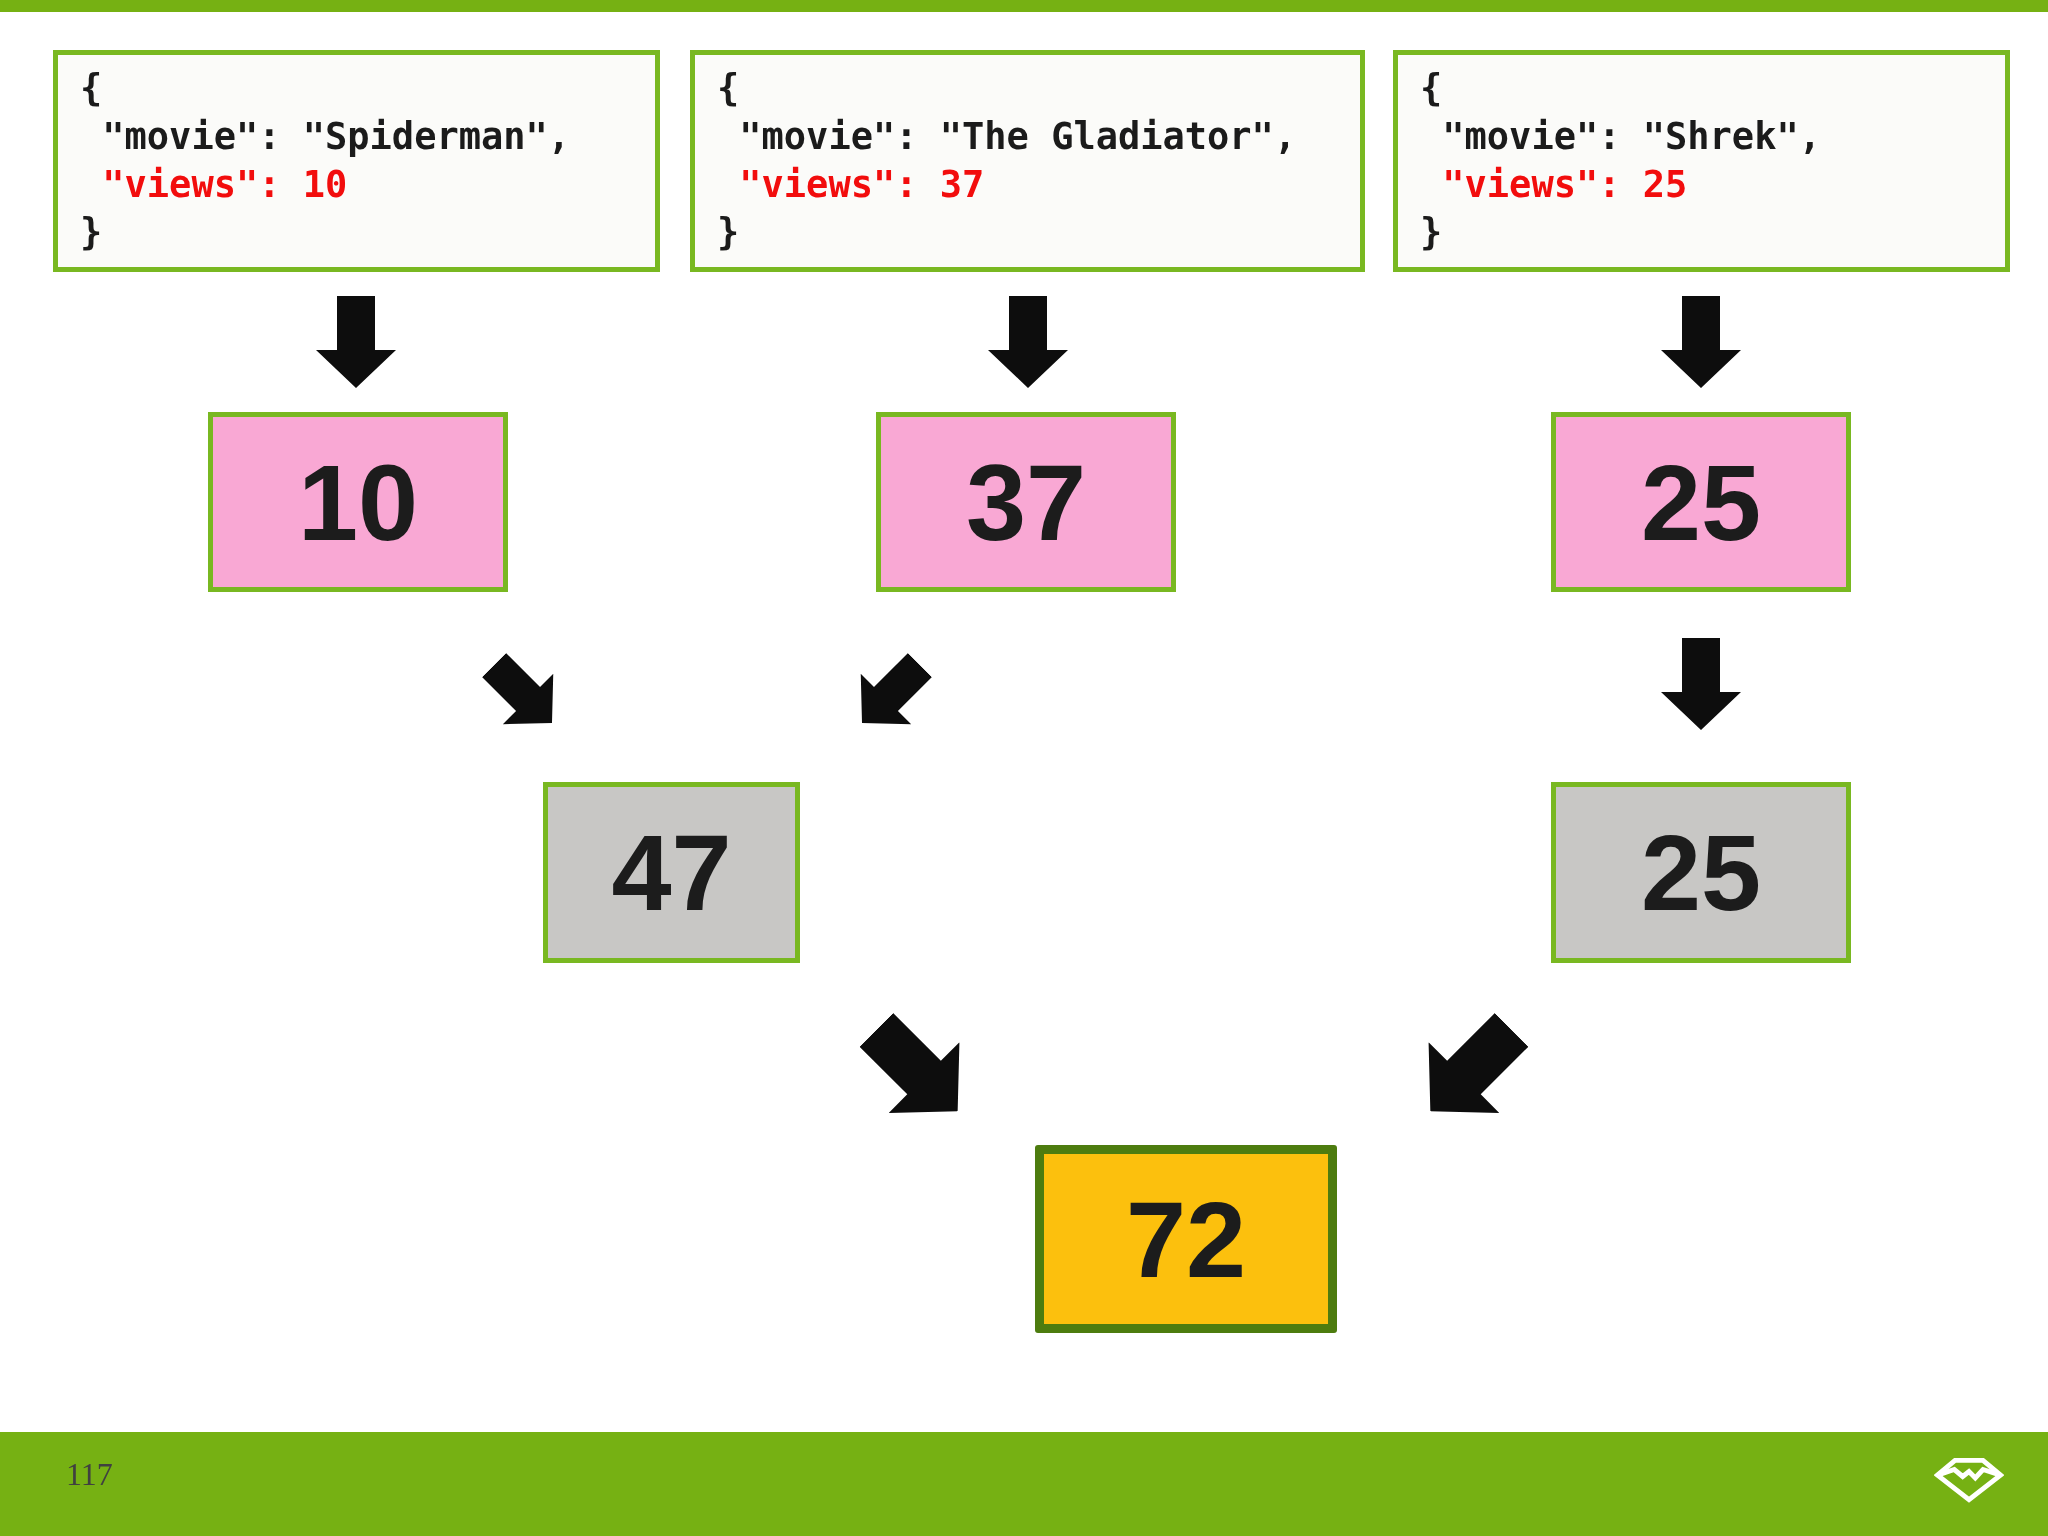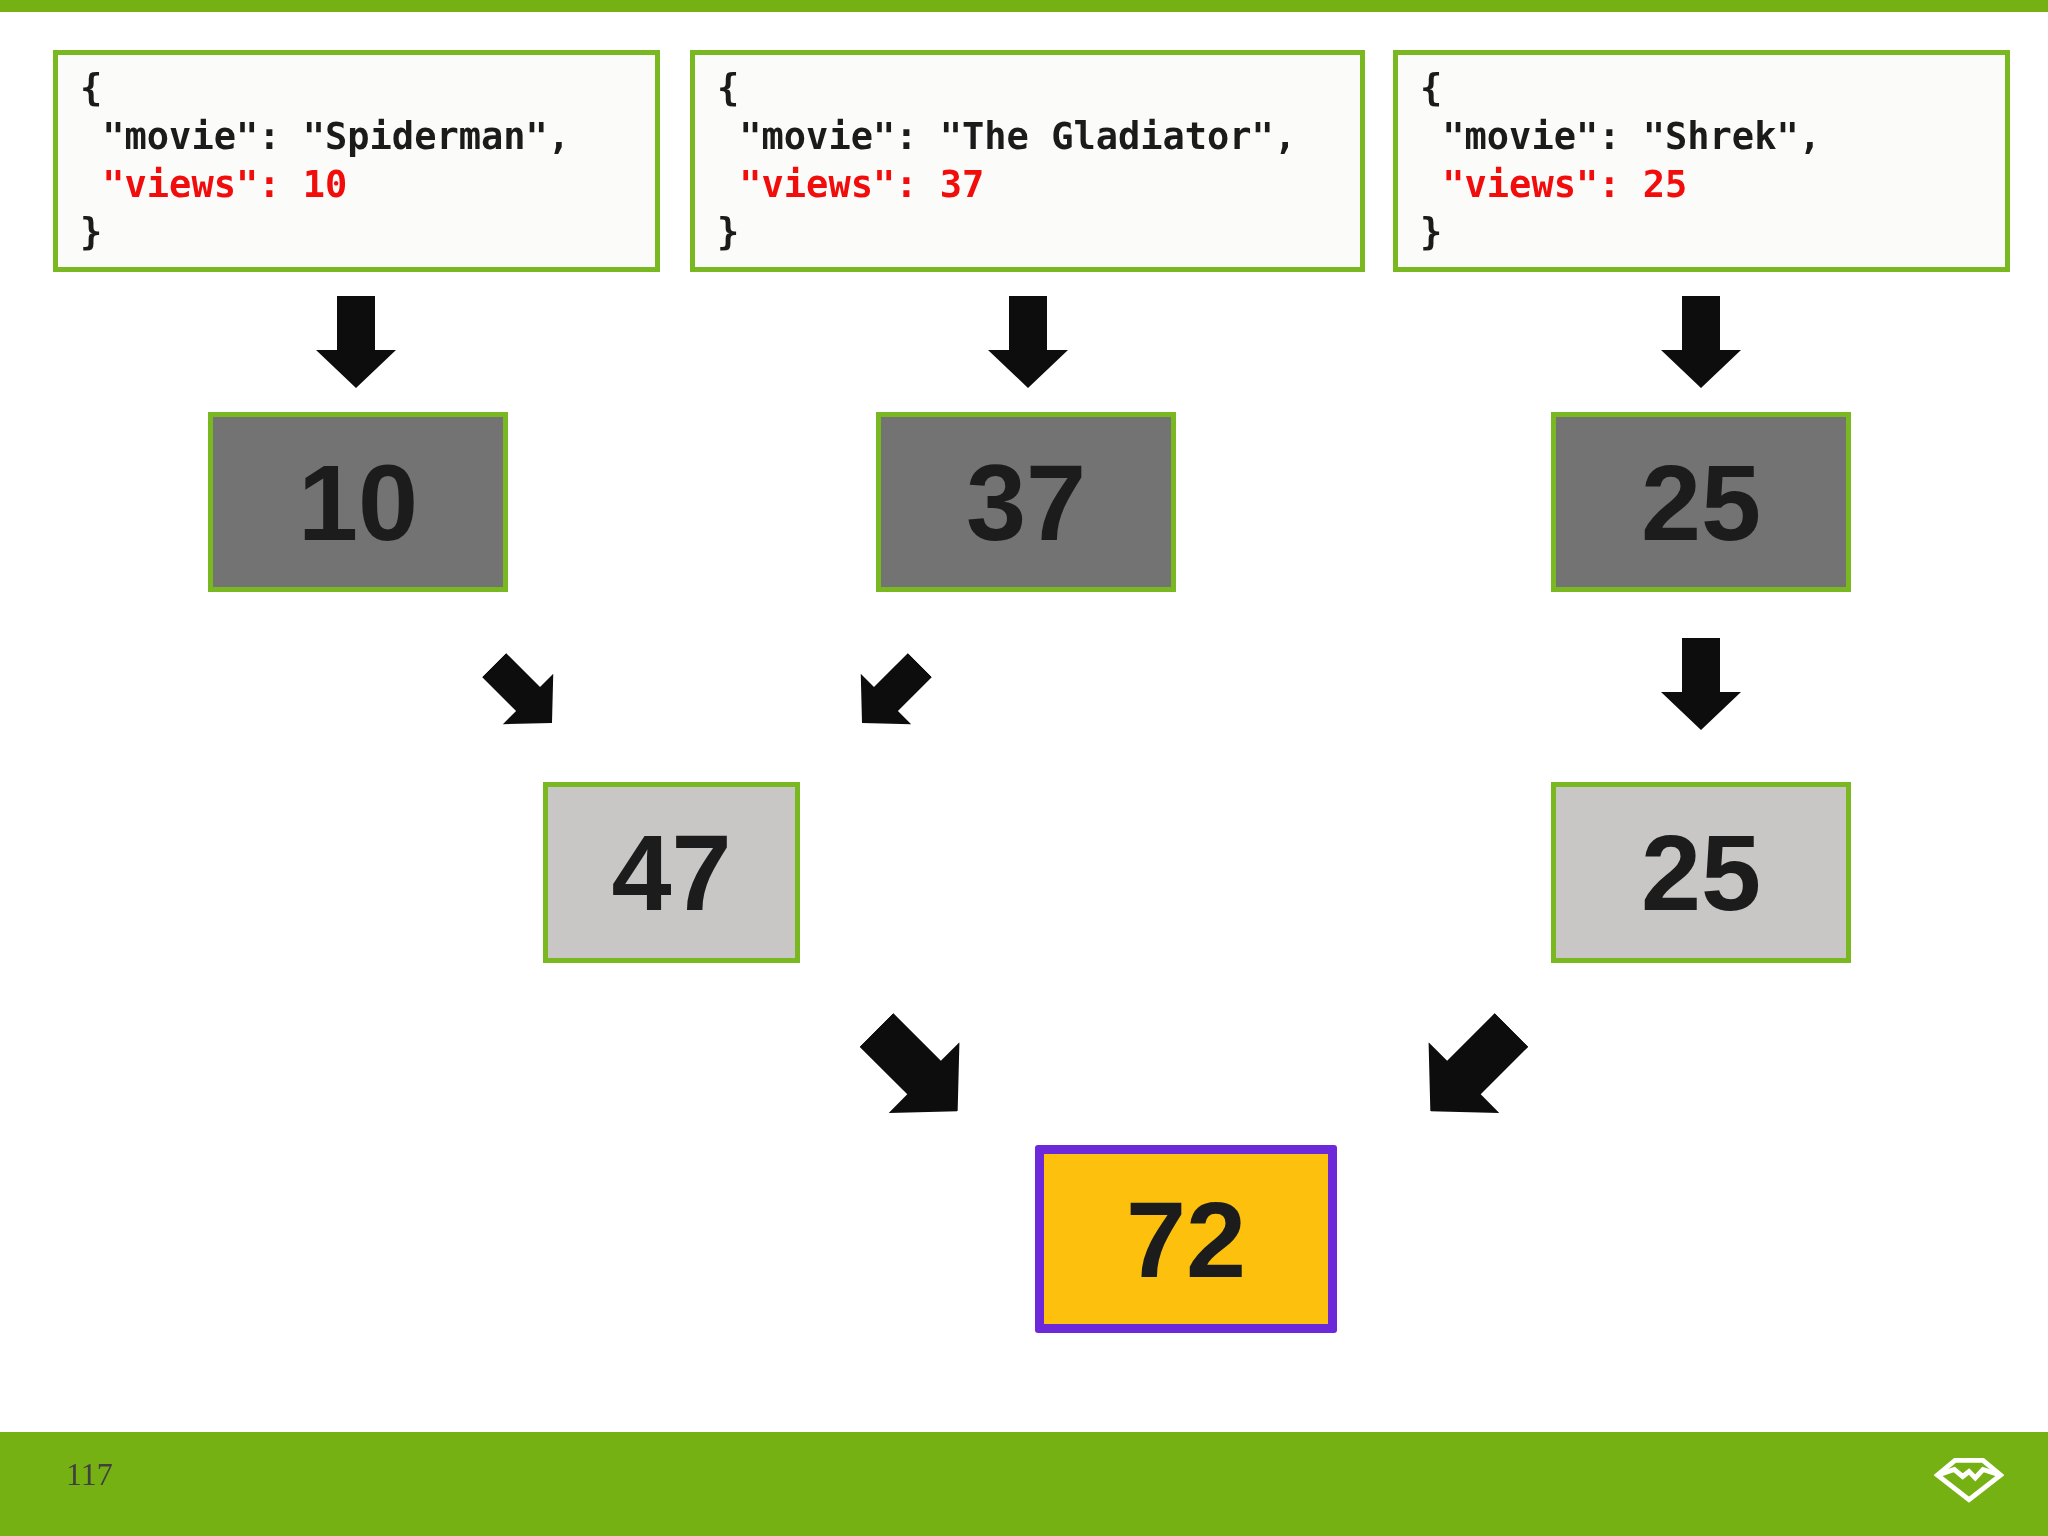--- a/index.html
+++ b/index.html
@@ -49,33 +49,33 @@
     box-sizing: border-box;
     border: 5px solid #79b821;
     display: flex;
     align-items: center;
     justify-content: center;
     font-family: "Liberation Sans", sans-serif;
     font-weight: 700;
     font-size: 108px;
     color: #1c1c1c;
   }
-  .light { background: #737373; }
+  .light { background: #f9a8d4; }
   .gray  { background: #c8c7c5; }
 
   .box-10  { left: 208px;  top: 412px; width: 300px; height: 180px; }
   .box-37  { left: 876px;  top: 412px; width: 300px; height: 180px; }
   .box-25a { left: 1551px; top: 412px; width: 300px; height: 180px; }
   .box-47  { left: 543px;  top: 782px; width: 257px; height: 181px; }
   .box-25b { left: 1551px; top: 782px; width: 300px; height: 181px; }
 
   .box-72 {
     left: 1035px; top: 1145px; width: 302px; height: 188px;
     background: #fcc00d;
-    border: 9px solid #6d28d9;
+    border: 9px solid #4d7c0f;
     border-radius: 3px;
   }
 
   
   .arrow { position: absolute; }
   .rot-dr { transform: rotate(-45deg); } 
   .rot-dl { transform: rotate(45deg); }  
 
   .a1 { left: 316px;  top: 296px; }
   .a2 { left: 988px;  top: 296px; }

